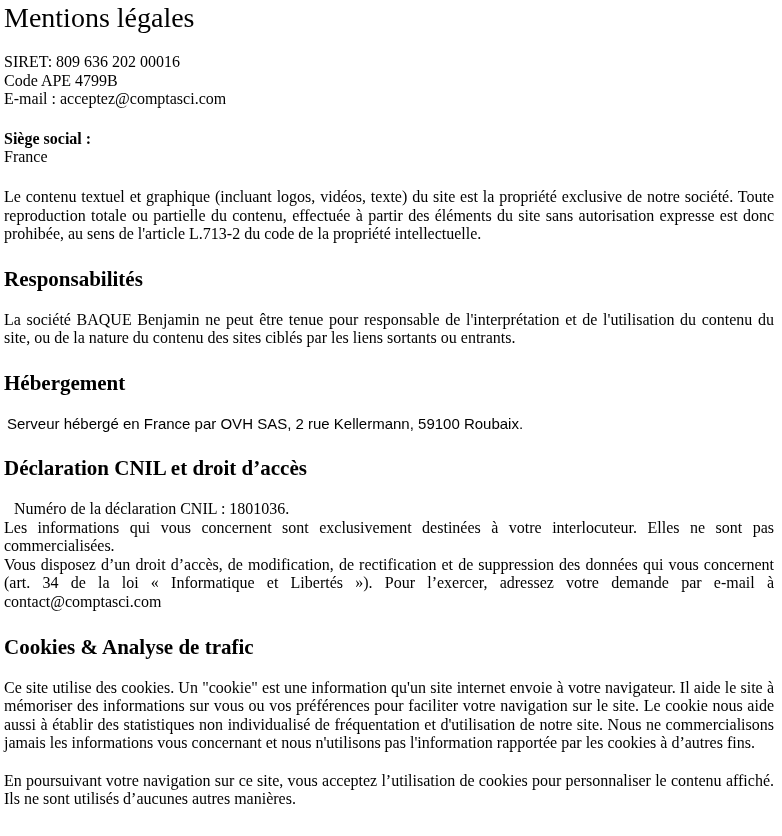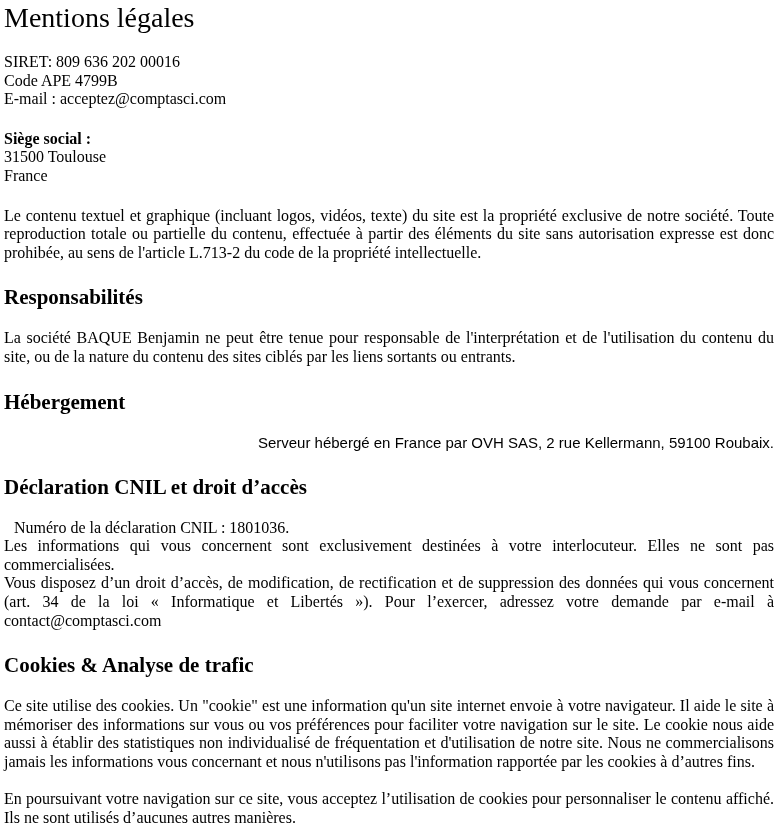--- a/index.html
+++ b/index.html
@@ -42,40 +42,38 @@
     font-weight: bold;
   }
   .justify {
     text-align: justify;
   }
   .sans {
     font-family: "Liberation Sans", "DejaVu Sans", sans-serif;
     font-size: 15px;
     line-height: 18px;
     padding-left: 3px;
-    text-align: right;
   }
   .indent {
     padding-left: 10px;
   }
 </style>
 </head>
 <body>
 
 <h1>Mentions légales</h1>
 
 <div class="pblock">
   <div class="tight">SIRET: 809 636 202 00016</div>
   <div class="tight">Code APE 4799B</div>
   <div class="tight">E-mail : acceptez@comptasci.com</div>
 </div>
 
 <div class="pblock" style="margin-top:21px;">
   <div class="tight bold">Siège social :</div>
-  <div class="tight">31500 Toulouse</div>
   <div class="tight">France</div>
 </div>
 
 <p class="justify" style="margin-top:21px;">Le contenu textuel et graphique (incluant logos, vidéos, texte) du site est la propriété exclusive de notre société. Toute reproduction totale ou partielle du contenu, effectuée à partir des éléments du site sans autorisation expresse est donc prohibée, au sens de l'article L.713-2 du code de la propriété intellectuelle.</p>
 
 <h2>Responsabilités</h2>
 <p class="justify">La société BAQUE Benjamin ne peut être tenue pour responsable de l'interprétation et de l'utilisation du contenu du site, ou de la nature du contenu des sites ciblés par les liens sortants ou entrants.</p>
 
 <h2>Hébergement</h2>
 <p class="sans">Serveur hébergé en France par OVH SAS, 2 rue Kellermann, 59100 Roubaix.</p>

